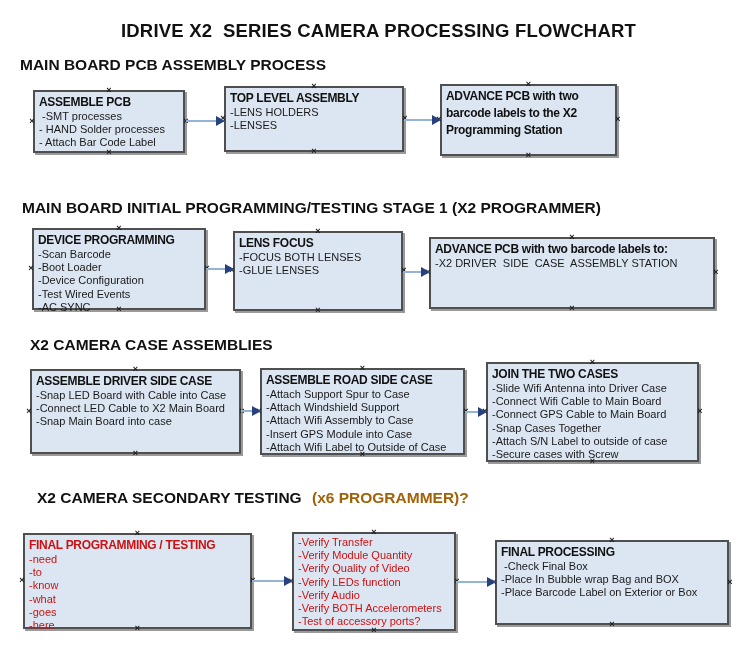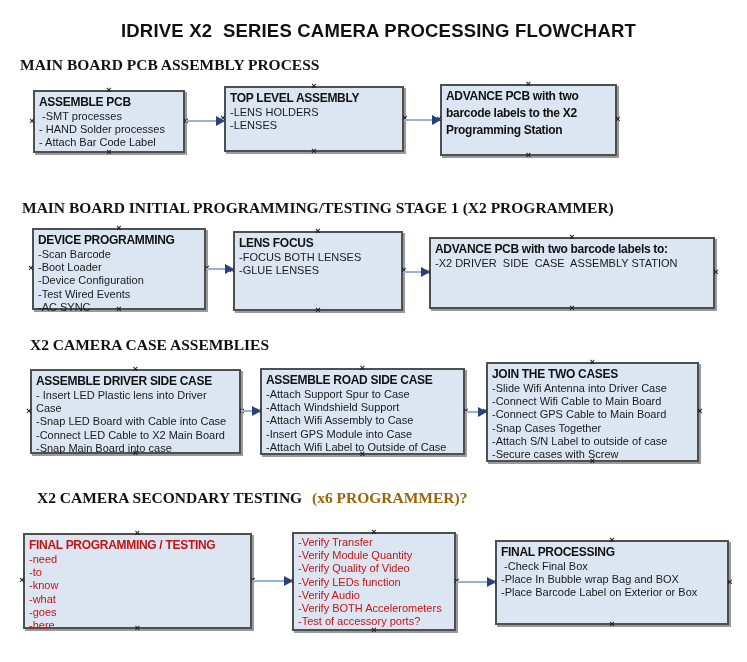--- a/index.html
+++ b/index.html
@@ -2,21 +2,21 @@
 <html><head>
 <meta charset="utf-8">
 <style>
   html,body {margin:0; padding:0; background:#fff;}
   body {font-family:"Liberation Sans", sans-serif;}
   .canvas {position:relative; width:747px; height:662px; background:#ffffff; overflow:hidden;border-radius:13px;}
 
   .page-title {position:absolute; top:20px; left:10px; width:737px; text-align:center;
     font-size:18.5px; font-weight:bold; color:#111; letter-spacing:0.2px; white-space:pre;}
 
-  .section-heading {position:absolute; font-size:15.5px; font-weight:bold; color:#111; white-space:pre;font-family:Liberation Serif, serif;}
+  .section-heading {position:absolute; font-size:15.5px; font-weight:bold; color:#111; white-space:pre;}
   .accent {color:#a16207;margin-left:6px;}
 
   .flowbox {position:absolute; background:#dce6f2; border:2px solid #4f4f4f;
     box-shadow:2px 2px 0 #9a9a9a; padding:2px 4px; box-sizing:border-box;}
   .box-title {font-size:12px; font-weight:bold; letter-spacing:-0.3px; line-height:16px;
     white-space:nowrap; color:#111;}
   .wrap-title .box-title {white-space:normal; line-height:17px;}
   .box-line {font-size:11px; line-height:13.2px; white-space:pre-wrap; color:#1a1a1a;}
   .red-box .box-title, .red-box .box-line {color:#cc1111;}
 
@@ -108,21 +108,20 @@
       </div>
   <span class="anchor anchor-top">×</span>
       <span class="anchor anchor-bottom">×</span>
       <span class="anchor anchor-left">×</span>
       <span class="anchor anchor-right">×</span>
     </div>
 
   <div class="flowbox" style="left:30px; top:369px; width:211px; height:85px;">
     <div class="box-title">ASSEMBLE DRIVER SIDE CASE</div>
     <div>
-        <div class="box-line">- Insert LED Plastic lens into Driver Case</div>
         <div class="box-line">-Snap LED Board with Cable into Case</div>
         <div class="box-line">-Connect LED Cable to X2 Main Board</div>
         <div class="box-line">-Snap Main Board into case</div>
       </div>
   <span class="anchor anchor-top">×</span>
       <span class="anchor anchor-bottom">×</span>
       <span class="anchor anchor-left">×</span>
       <span class="anchor anchor-right">×</span>
     </div>
   <div class="flowbox" style="left:260px; top:368px; width:205px; height:87px;">

